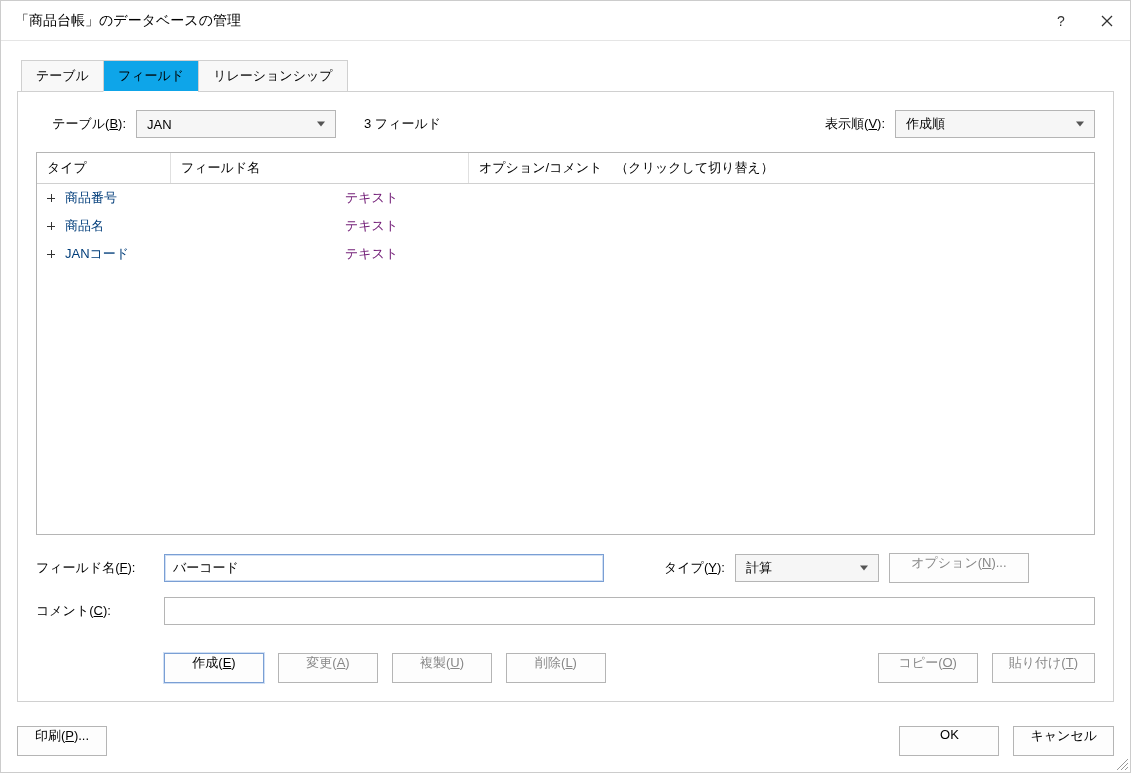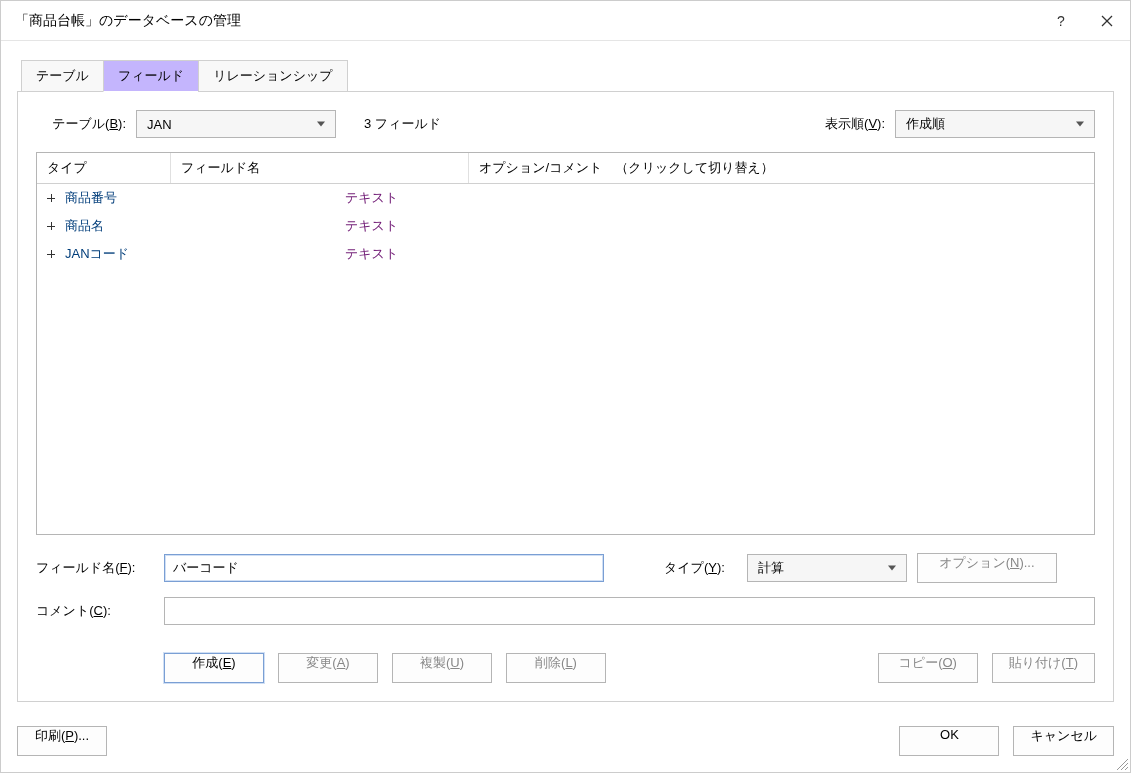--- a/index.html
+++ b/index.html
@@ -6,31 +6,31 @@
 body { background: #fff; font-size: 13px; color: #000; }
 .dialog { width: 1131px; height: 773px; background: #fff; border: 1px solid #ccc; display: flex; flex-direction: column; }
 .titlebar { height: 40px; display: flex; align-items: center; padding: 0 0 0 14px; border-bottom: 1px solid #e5e5e5;}
 .titlebar .title { flex: 1; font-size: 14px; }
 .titlebar .tbtn { width: 46px; height: 36px; display: flex; align-items: center; justify-content: center; cursor: pointer; }
 
 .body { flex: 1; display: flex; flex-direction: column; padding: 18px 16px 10px 16px; }
 
 .tabs { display: flex; position: relative; top: 1px; z-index: 2; padding-left: 4px;}
 .tab { padding: 6px 14px; border: 1px solid #d0d0d0; background: #f8f8f8; cursor: pointer; margin-right: -1px; font-size: 13px;}
-.tab.active { background: #c4b5fd; border-bottom-color: #fff; }
+.tab.active { background: #0ea5e9; border-bottom-color: #fff; }
 
 .tabpane { border: 1px solid #d0d0d0; flex: 1; padding: 18px 18px 18px 18px; display:flex; flex-direction:column; z-index:1;}
 
 .row { display: flex; align-items: center; margin-bottom: 14px; gap: 10px; }
 .lbl { text-align: right; min-width: 90px; }
 .underline { text-decoration: underline; }
 .select { height: 28px; border: 1px solid #b5b5b5; background: #f6f6f6; padding: 0 28px 0 10px; display: flex; align-items: center; position: relative; cursor: pointer; }
 .select::after { content: ""; position: absolute; right: 10px; top: 50%; width: 0; height: 0; border-left: 4px solid transparent; border-right: 4px solid transparent; border-top: 5px solid #555; transform: translateY(-50%); }
 .select.wide { width: 200px; }
-.select.med { width: 160px; margin-left: 12px; }
+.select.med { width: 144px; }
 .select.sort { width: 200px; }
 
 .spacer { flex: 1; }
 
 .grid { flex: 1; border: 1px solid #b5b5b5; background: #fff; display:flex; flex-direction:column; }
 .ghead { display: flex; background: #fff; border-bottom: 1px solid #d0d0d0; }
 .gh { padding: 6px 10px; border-right: 1px solid #e0e0e0; font-size: 13px; display:flex; align-items:center; gap:6px; }
 .gh:last-child { border-right: none; }
 .col-name { width: 298px; }
 .col-type { width: 134px; }

